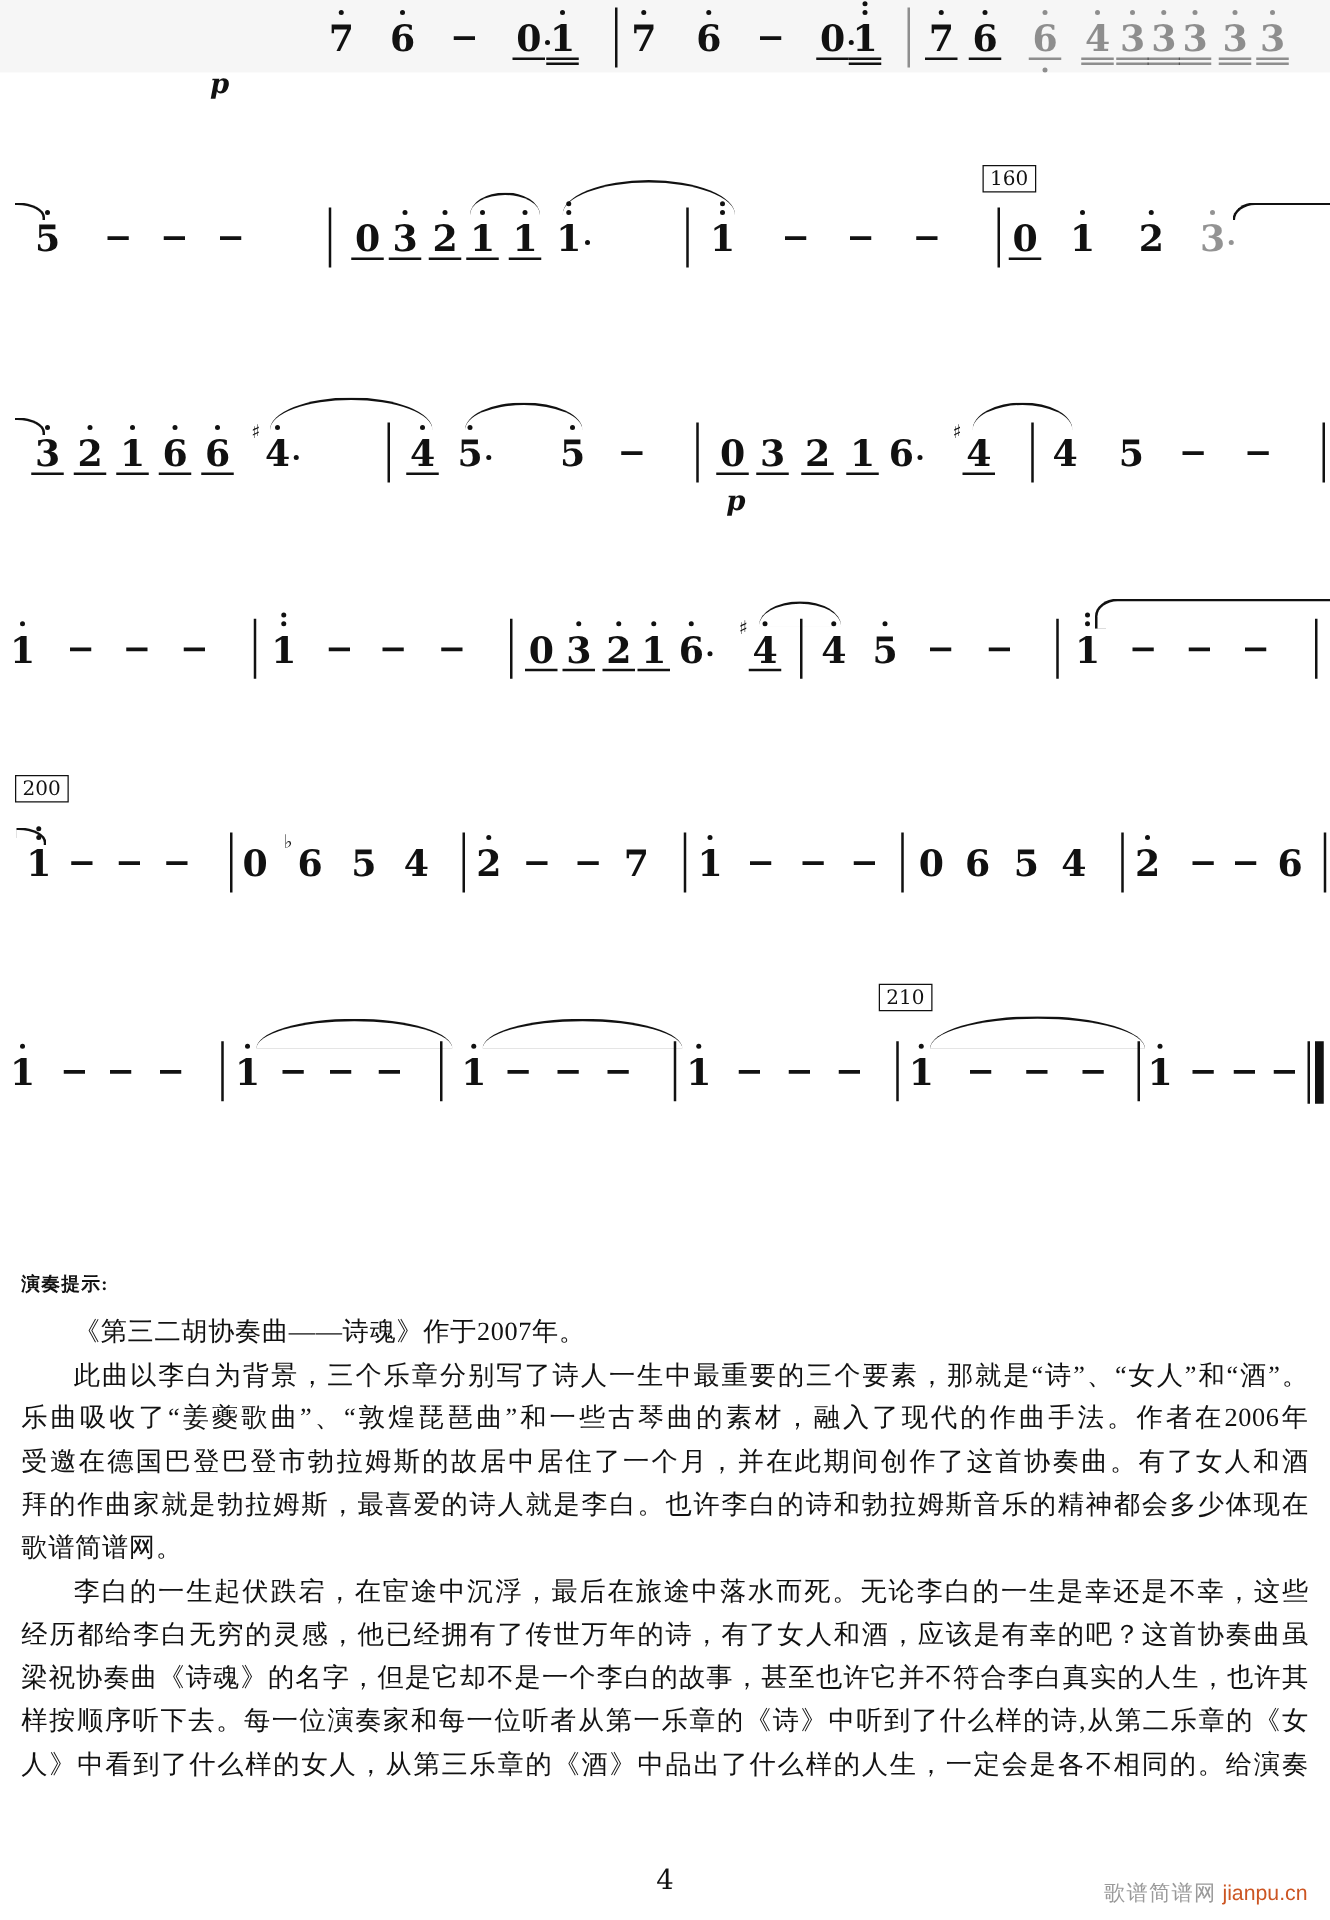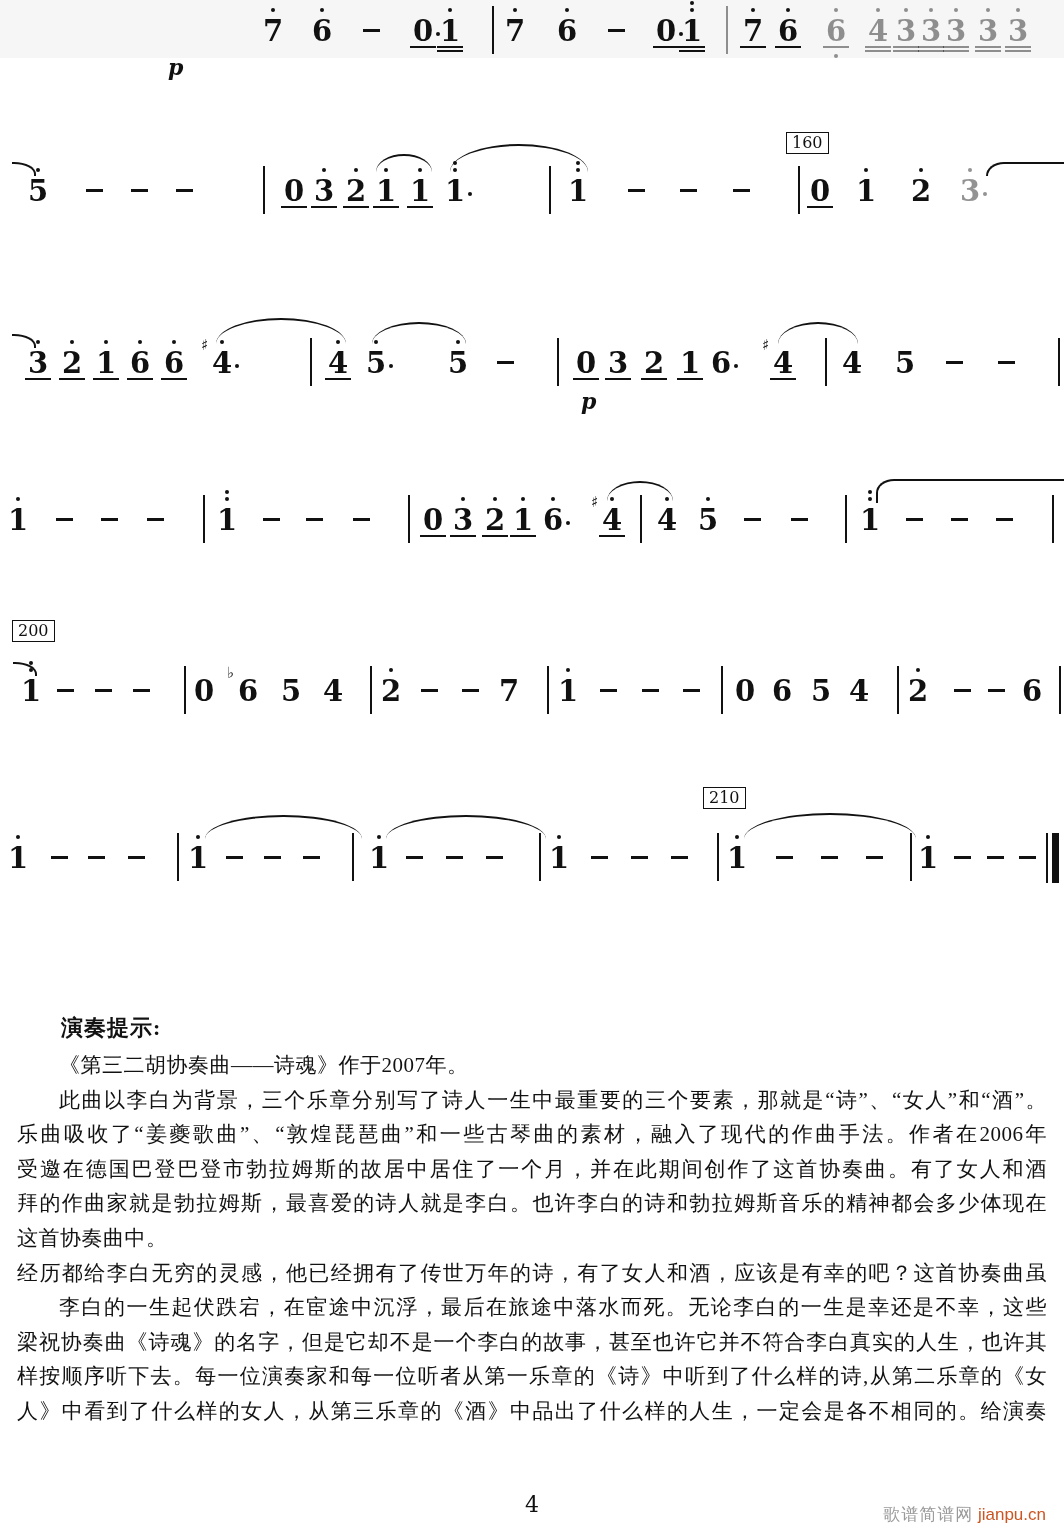--- a/index.html
+++ b/index.html
@@ -26,21 +26,21 @@
   .tiecorner{border-top:2px solid #111;border-left:2px solid #111;border-top-left-radius:18px 14px;}
   .tiein{border-top:2px solid #111;border-right:2px solid #111;border-top-right-radius:22px 12px;width:22px;height:12px;}
   .mbox{border:1.5px solid #111;font:16px/18px "DejaVu Serif", serif;padding:1px 5px;background:#fff;}
   .dyn{font:italic bold 22px/22px "DejaVu Serif", serif;}
   .faded{opacity:0.45;filter:blur(0.4px);}
   
   #notes-block{
     position:absolute;left:17px;top:1008px;width:1030px;
     font-family:"Liberation Serif", serif;font-size:21px;color:#121212;
   }
-  #notes-heading{font-weight:bold;font-size:22px;line-height:40px;letter-spacing:1px;margin-left:44px;}
+  #notes-heading{font-weight:bold;font-size:15px;line-height:40px;letter-spacing:1px;}
   .txt-line{
     line-height:34.6px;height:34.6px;white-space:nowrap;
     text-align:justify;text-align-last:justify;overflow:hidden;
     font-weight:500;letter-spacing:0.5px;
   }
   .txt-line.indent{padding-left:42px;}
   .txt-line.last{text-align-last:left;white-space:normal;}
   #page-number{
     position:absolute;left:0;top:1492px;width:1064px;text-align:center;
     font:22px/26px "DejaVu Serif", serif;color:#111;
@@ -506,23 +506,23 @@
     </div>
 
   <div id="notes-block">
     <div id="notes-heading">演奏提示:</div>
     <div id="notes-paragraphs">
         <div class="txt-line indent last">《第三二胡协奏曲——诗魂》作于2007年。</div>
         <div class="txt-line indent">此曲以李白为背景，三个乐章分别写了诗人一生中最重要的三个要素，那就是“诗”、“女人”和“酒”。</div>
         <div class="txt-line">乐曲吸收了“姜夔歌曲”、“敦煌琵琶曲”和一些古琴曲的素材，融入了现代的作曲手法。作者在2006年</div>
         <div class="txt-line">受邀在德国巴登巴登市勃拉姆斯的故居中居住了一个月，并在此期间创作了这首协奏曲。有了女人和酒</div>
         <div class="txt-line">拜的作曲家就是勃拉姆斯，最喜爱的诗人就是李白。也许李白的诗和勃拉姆斯音乐的精神都会多少体现在</div>
-        <div class="txt-line last">这首协奏曲中。</div>
+        <div class="txt-line last">歌谱简谱网。</div>
+        <div class="txt-line indent">李白的一生起伏跌宕，在宦途中沉浮，最后在旅途中落水而死。无论李白的一生是幸还是不幸，这些</div>
         <div class="txt-line">经历都给李白无穷的灵感，他已经拥有了传世万年的诗，有了女人和酒，应该是有幸的吧？这首协奏曲虽</div>
-        <div class="txt-line indent">李白的一生起伏跌宕，在宦途中沉浮，最后在旅途中落水而死。无论李白的一生是幸还是不幸，这些</div>
         <div class="txt-line">梁祝协奏曲《诗魂》的名字，但是它却不是一个李白的故事，甚至也许它并不符合李白真实的人生，也许其</div>
         <div class="txt-line">样按顺序听下去。每一位演奏家和每一位听者从第一乐章的《诗》中听到了什么样的诗,从第二乐章的《女</div>
         <div class="txt-line">人》中看到了什么样的女人，从第三乐章的《酒》中品出了什么样的人生，一定会是各不相同的。给演奏</div>
       </div>
   </div>
 
   <div id="page-number">4</div>
 
   <div id="watermark">
     <span class="site">歌谱简谱网</span>

